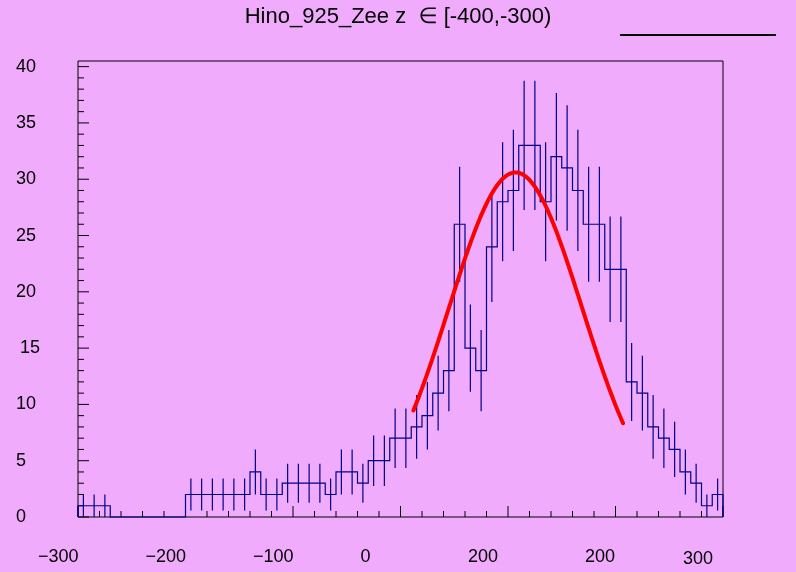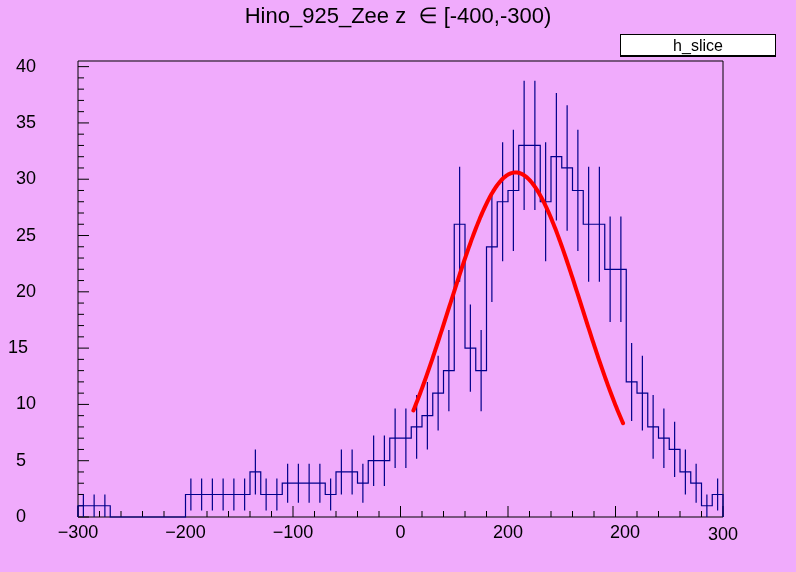--- a/index.html
+++ b/index.html
@@ -67,21 +67,21 @@
   .stats-key { text-align: left; }
   .stats-val { text-align: right; }
   .axis-label {
     position: absolute;
     font-size: 18px;
     color: #000000;
     font-family: "Liberation Sans", sans-serif;
     white-space: pre;
   }
   .ylab { }
-  .xlab { text-align: center; }
+  .xlab { text-align: left; margin-top: 24px; }
 </style>
 </head>
 <body>
 
 <div id="canvas">
 
   <div id="plot-title">Hino_925_Zee z  ∈ [-400,-300)</div>
 
   <svg id="chart-svg" width="796" height="572">
       <line x1="78" y1="61" x2="723" y2="61" stroke="#000000" stroke-width="1"></line>
@@ -213,27 +213,26 @@
         <line x1="674.63" x2="674.63" y1="421.87" y2="477.02" stroke="#00008b" stroke-width="1.2"></line>
         <line x1="685.38" x2="685.38" y1="449.44" y2="494.48" stroke="#00008b" stroke-width="1.2"></line>
         <line x1="696.13" x2="696.13" y1="463.72" y2="502.72" stroke="#00008b" stroke-width="1.2"></line>
         <line x1="706.88" x2="706.88" y1="494.48" y2="517.00" stroke="#00008b" stroke-width="1.2"></line>
         <line x1="717.63" x2="717.63" y1="478.56" y2="510.40" stroke="#00008b" stroke-width="1.2"></line>
       </g>
       <polyline points="413.40,410.49 414.35,408.14 415.31,405.76 416.26,403.35 417.21,400.92 418.16,398.46 419.12,395.97 420.07,393.45 421.02,390.91 421.98,388.34 422.93,385.75 423.88,383.13 424.83,380.49 425.79,377.82 426.74,375.13 427.69,372.41 428.65,369.68 429.60,366.92 430.55,364.15 431.50,361.35 432.46,358.54 433.41,355.71 434.36,352.86 435.32,349.99 436.27,347.11 437.22,344.21 438.17,341.31 439.13,338.38 440.08,335.45 441.03,332.51 441.99,329.56 442.94,326.60 443.89,323.63 444.84,320.65 445.80,317.68 446.75,314.69 447.70,311.71 448.66,308.72 449.61,305.73 450.56,302.75 451.51,299.76 452.47,296.78 453.42,293.80 454.37,290.83 455.32,287.87 456.28,284.92 457.23,281.97 458.18,279.04 459.14,276.12 460.09,273.21 461.04,270.32 461.99,267.45 462.95,264.59 463.90,261.76 464.85,258.94 465.81,256.15 466.76,253.38 467.71,250.63 468.66,247.91 469.62,245.22 470.57,242.56 471.52,239.93 472.48,237.33 473.43,234.77 474.38,232.24 475.33,229.74 476.29,227.28 477.24,224.87 478.19,222.49 479.15,220.15 480.10,217.85 481.05,215.60 482.00,213.40 482.96,211.24 483.91,209.13 484.86,207.06 485.82,205.05 486.77,203.09 487.72,201.18 488.67,199.32 489.63,197.52 490.58,195.77 491.53,194.08 492.49,192.45 493.44,190.87 494.39,189.36 495.34,187.90 496.30,186.51 497.25,185.18 498.20,183.91 499.16,182.70 500.11,181.56 501.06,180.48 502.01,179.47 502.97,178.53 503.92,177.65 504.87,176.84 505.83,176.10 506.78,175.42 507.73,174.81 508.68,174.28 509.64,173.81 510.59,173.41 511.54,173.08 512.50,172.82 513.45,172.63 514.40,172.52 515.35,172.47 516.31,172.49 517.26,172.58 518.21,172.75 519.17,172.98 520.12,173.28 521.07,173.66 522.02,174.10 522.98,174.61 523.93,175.20 524.88,175.85 525.84,176.56 526.79,177.35 527.74,178.21 528.69,179.13 529.65,180.11 530.60,181.17 531.55,182.29 532.51,183.47 533.46,184.71 534.41,186.02 535.36,187.40 536.32,188.83 537.27,190.32 538.22,191.88 539.17,193.49 540.13,195.16 541.08,196.88 542.03,198.67 542.99,200.50 543.94,202.40 544.89,204.34 545.84,206.33 546.80,208.38 547.75,210.47 548.70,212.62 549.66,214.81 550.61,217.04 551.56,219.32 552.51,221.64 553.47,224.01 554.42,226.41 555.37,228.85 556.33,231.34 557.28,233.85 558.23,236.41 559.18,238.99 560.14,241.61 561.09,244.26 562.04,246.94 563.00,249.65 563.95,252.39 564.90,255.15 565.85,257.94 566.81,260.74 567.76,263.57 568.71,266.42 569.67,269.29 570.62,272.17 571.57,275.08 572.52,277.99 573.48,280.92 574.43,283.86 575.38,286.81 576.34,289.77 577.29,292.74 578.24,295.71 579.19,298.69 580.15,301.67 581.10,304.66 582.05,307.65 583.01,310.63 583.96,313.62 584.91,316.60 585.86,319.59 586.82,322.56 587.77,325.53 588.72,328.49 589.68,331.45 590.63,334.40 591.58,337.33 592.53,340.26 593.49,343.17 594.44,346.07 595.39,348.96 596.35,351.83 597.30,354.68 598.25,357.52 599.20,360.34 600.16,363.15 601.11,365.93 602.06,368.69 603.02,371.44 603.97,374.16 604.92,376.85 605.87,379.53 606.83,382.18 607.78,384.81 608.73,387.41 609.69,389.99 610.64,392.54 611.59,395.07 612.54,397.57 613.50,400.04 614.45,402.48 615.40,404.90 616.36,407.29 617.31,409.65 618.26,411.97 619.21,414.27 620.17,416.54 621.12,418.78 622.07,420.99 623.02,423.17" fill="none" stroke="#ff0000" stroke-width="4" stroke-linecap="round" stroke-linejoin="round"></polyline>
     </svg>
 
   <div id="stats-box">
-    <div id="stats-title">h_slice</div>
   </div>
 
 <div class="axis-label ylab" style="left: 16px; top: 506px; width: 54px;">0</div>
     <div class="axis-label ylab" style="left: 16px; top: 449.704px; width: 54px;">5</div>
     <div class="axis-label ylab" style="left: 16px; top: 393.407px; width: 54px;">10</div>
-    <div class="axis-label ylab" style="left: 8px; top: 337.111px; width: 54px;">15</div>
+    <div class="axis-label ylab" style="left: 20px; top: 337.111px; width: 54px;">15</div>
     <div class="axis-label ylab" style="left: 16px; top: 280.815px; width: 54px;">20</div>
     <div class="axis-label ylab" style="left: 16px; top: 224.519px; width: 54px;">25</div>
     <div class="axis-label ylab" style="left: 16px; top: 168.222px; width: 54px;">30</div>
     <div class="axis-label ylab" style="left: 16px; top: 111.926px; width: 54px;">35</div>
     <div class="axis-label ylab" style="left: 16px; top: 55.6296px; width: 54px;">40</div>
     <div class="axis-label xlab" style="left: 38px; top: 522px; width: 80px;">−300</div>
     <div class="axis-label xlab" style="left: 145.5px; top: 522px; width: 80px;">−200</div>
     <div class="axis-label xlab" style="left: 253px; top: 522px; width: 80px;">−100</div>
     <div class="axis-label xlab" style="left: 360.5px; top: 522px; width: 80px;">0</div>
     <div class="axis-label xlab" style="left: 468px; top: 522px; width: 80px;">200</div>

